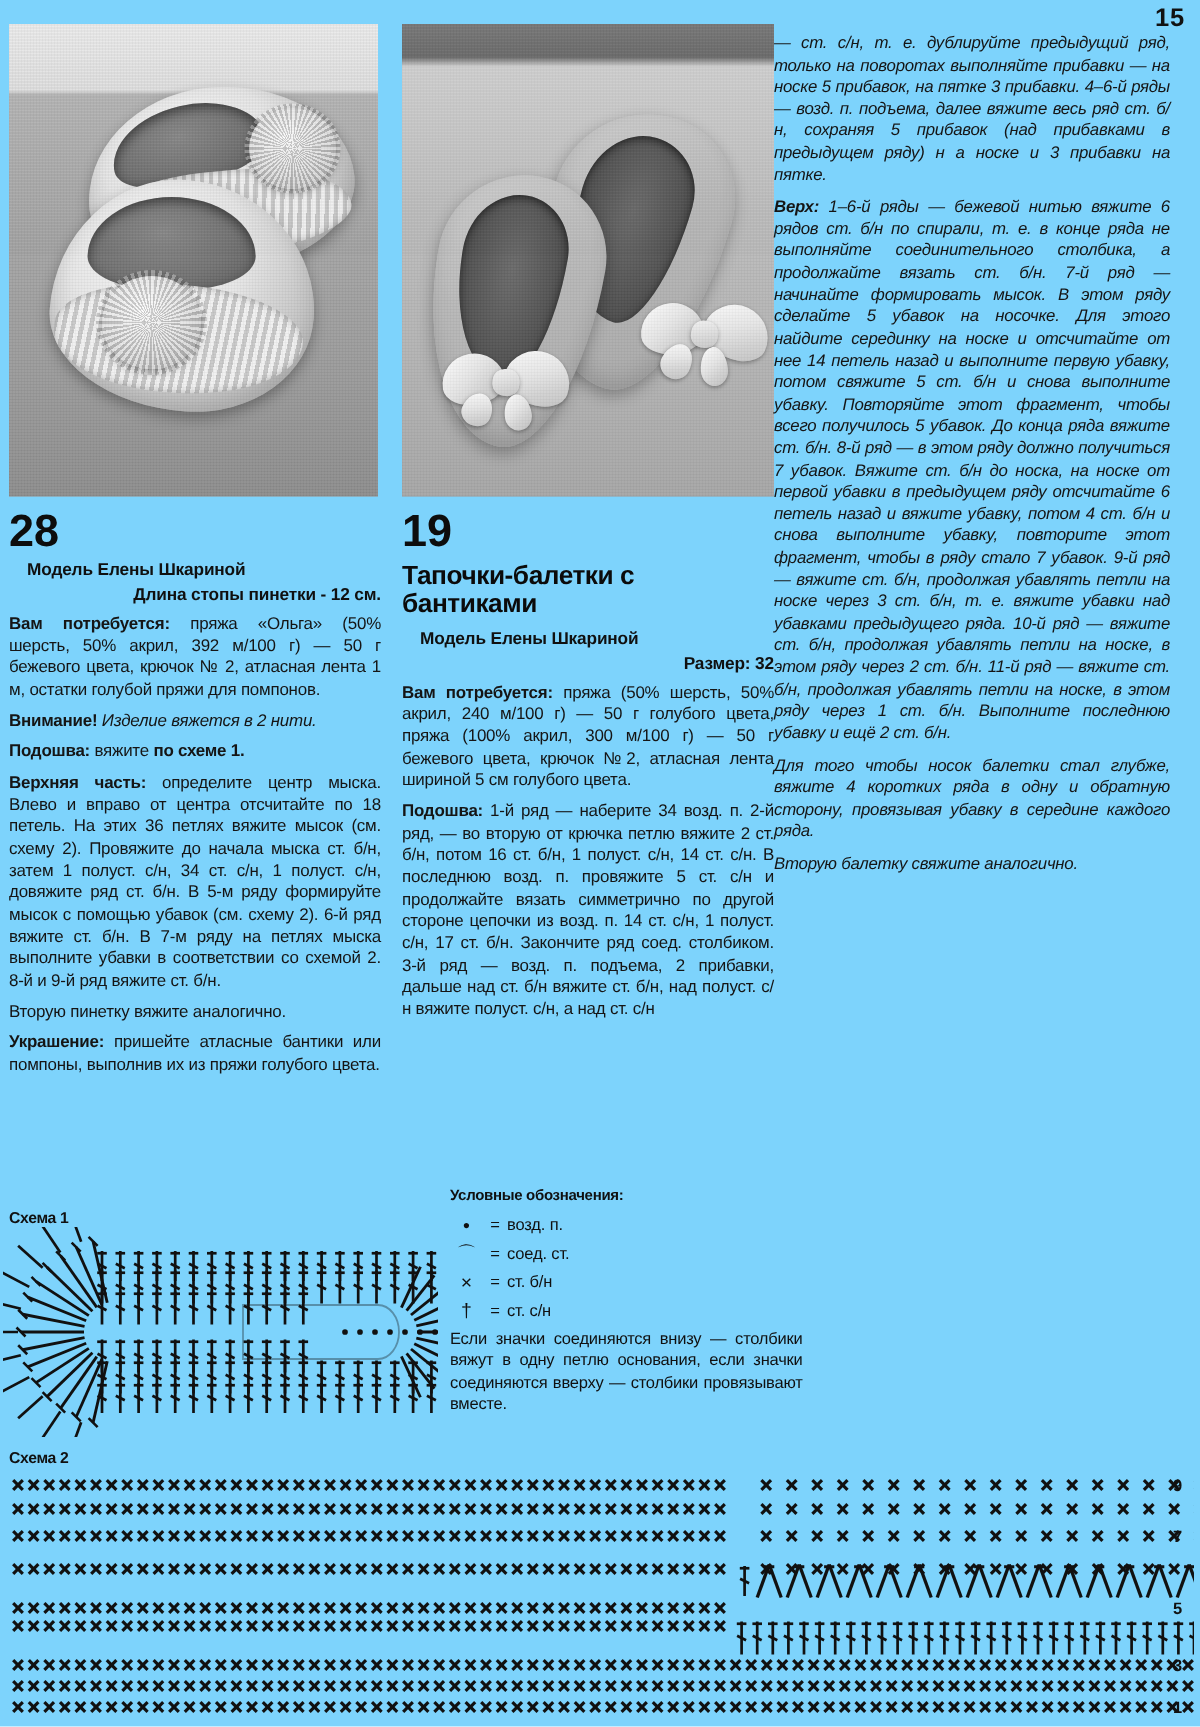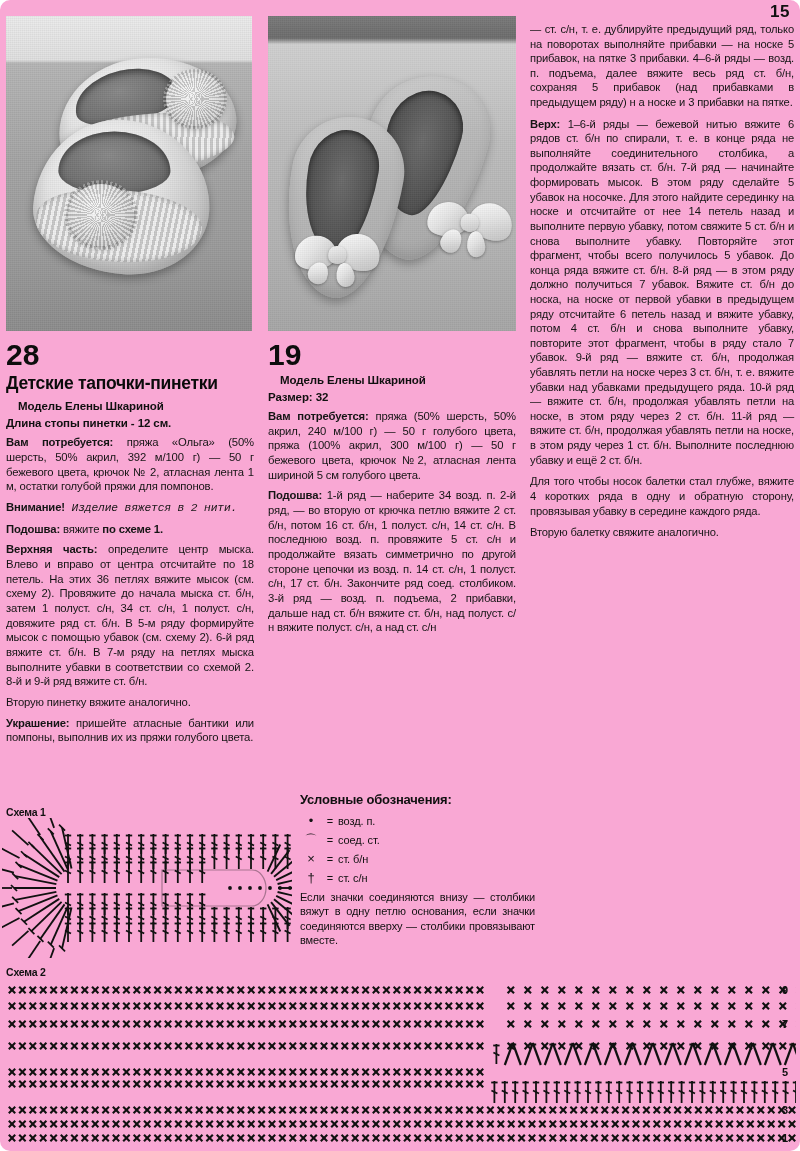--- a/index.html
+++ b/index.html
@@ -1,21 +1,21 @@
 <!DOCTYPE html>
 <html><head>
 <meta charset="utf-8">
 <style>
   html,body{margin:0;padding:0;background:#fff;}
   body{
     width:800px;height:1151px;position:relative;overflow:hidden;
     font-family:"Liberation Sans", sans-serif;color:#101010;
     -webkit-font-smoothing:antialiased;
   }
-  .page{position:relative;width:800px;height:1151px;background:#f9a8d4;border-radius:10px;}
+  .page{position:relative;width:800px;height:1151px;background:#7dd3fc;}
 
   
   .page-number{
     position:absolute;top:2px;right:10px;
     font-size:17px;font-weight:bold;letter-spacing:.5px;color:#111;
   }
 
   
   .photo{
     position:absolute;overflow:hidden;background:#9c9c9c;
@@ -78,34 +78,34 @@
   .bow i{position:absolute;display:block;border-radius:50% 50% 50% 50%/60% 60% 40% 40%;
     background:linear-gradient(145deg,#fbfaf7 0%,#e3e0d9 45%,#bdbab2 100%);
     box-shadow:0 1px 3px rgba(0,0,0,.35);
   }
   .bow .knot{border-radius:45%;background:linear-gradient(160deg,#f2efe9,#c6c3bb);}
 
   
   .col{position:absolute;}
   .col-1{left:6px;top:340px;width:248px;}
   .col-2{left:268px;top:340px;width:248px;}
-  .col-3{left:530px;top:22px;width:264px;}
+  .col-3{left:516px;top:22px;width:264px;font-style:italic;}
 
   .num{font-size:30px;font-weight:bold;line-height:1;letter-spacing:0;margin-bottom:4px;color:#0d0d0d;}
   .title{font-size:17.5px;font-weight:bold;line-height:1.1;margin:0 0 7px 0;letter-spacing:-.3px;color:#0b0b0b;}
   .subtitle{font-size:11.5px;font-weight:bold;margin:0 0 5px 12px;letter-spacing:-.1px;}
-  .meta{font-size:11.5px;font-weight:bold;margin:0 0 6px 0;letter-spacing:-.1px;}
+  .meta{font-size:11.5px;font-weight:bold;margin:0 0 6px 0;letter-spacing:-.1px;text-align:right;}
   p.body{font-size:11.3px;line-height:1.30;margin:0 0 6px 0;text-align:justify;letter-spacing:-.15px;color:#151515;}
   p.body b{font-weight:bold;}
-  p.body i{font-style:italic;font-family:Liberation Mono, monospace;}
+  p.body i{font-style:italic;}
   .col-3 p.body{font-size:11.2px;line-height:1.305;margin:0 0 7px 0;}
 
   
   .legend{position:absolute;left:300px;top:792px;width:235px;}
-  .legend h4{font-size:13px;font-weight:bold;margin:0 0 7px 0;letter-spacing:-.2px;}
+  .legend h4{font-size:10px;font-weight:bold;margin:0 0 7px 0;letter-spacing:-.2px;}
   .legend-row{display:flex;align-items:center;margin-bottom:6px;font-size:11px;}
   .legend-sym{width:22px;text-align:center;font-size:13px;line-height:1;color:#111;}
   .legend-eq{width:16px;text-align:center;font-size:11px;color:#111;}
   .legend-txt{font-size:11px;letter-spacing:-.1px;}
   .legend-note{font-size:11px;line-height:1.3;margin-top:6px;text-align:justify;letter-spacing:-.15px;}
 
   
   .scheme-label{position:absolute;font-size:10.5px;font-weight:bold;letter-spacing:-.2px;color:#111;}
   .s1-label{left:6px;top:806px;}
   .s2-label{left:6px;top:966px;}
@@ -162,39 +162,39 @@
         <i class="knot" style="left:34px;top:18px;width:18px;height:18px;"></i>
         <i style="left:16px;top:36px;width:20px;height:22px;transform:rotate(18deg);"></i>
         <i style="left:44px;top:34px;width:18px;height:24px;transform:rotate(-14deg);"></i>
       </div>
       <div class="ph2-grain"></div>
     </div>
   </div>
 
   <div class="col col-1">
     <div class="num">28</div>
-    <div class="title">Детские тапочки-пинетки</div>
     <div class="subtitle">Модель Елены Шкариной</div>
     <div class="meta">Длина стопы пинетки - 12 см.</div>
 
     <p class="body"><b>Вам потребуется:</b><span> пряжа «Ольга» (50% шерсть, 50% акрил, 392 м/100 г) — 50 г бежевого цвета, крючок № 2, атласная лента 1 м, остатки голубой пряжи для помпонов.</span></p>
 
     <p class="body"><b>Внимание!</b><i> Изделие вяжется в 2 нити.</i></p>
 
     <p class="body"><b>Подошва:</b><span> вяжите </span><b>по схеме 1.</b></p>
 
     <p class="body"><b>Верхняя часть:</b><span> определите центр мыска. Влево и вправо от центра отсчитайте по 18 петель. На этих 36 петлях вяжите мысок (см. схему 2). Провяжите до начала мыска ст. б/н, затем 1 полуст. с/н, 34 ст. с/н, 1 полуст. с/н, довяжите ряд ст. б/н. В 5-м ряду формируйте мысок с помощью убавок (см. схему 2). 6-й ряд вяжите ст. б/н. В 7-м ряду на петлях мыска выполните убавки в соответствии со схемой 2. 8-й и 9-й ряд вяжите ст. б/н.</span></p>
 
     <p class="body">Вторую пинетку вяжите аналогично.</p>
 
     <p class="body"><b>Украшение:</b><span> пришейте атласные бантики или помпоны, выполнив их из пряжи голубого цвета.</span></p>
   </div>
 
   <div class="col col-2">
     <div class="num">19</div>
+    <div class="title">Тапочки-балетки с бантиками</div>
     <div class="subtitle">Модель Елены Шкариной</div>
     <div class="meta">Размер: 32</div>
 
     <p class="body"><b>Вам потребуется:</b><span> пряжа (50% шерсть, 50% акрил, 240 м/100 г) — 50 г голубого цвета, пряжа (100% акрил, 300 м/100 г) — 50 г бежевого цвета, крючок №2, атласная лента шириной 5 см голубого цвета.</span></p>
 
     <p class="body"><b>Подошва:</b><span> 1-й ряд — наберите 34 возд. п. 2-й ряд, — во вторую от крючка петлю вяжите 2 ст. б/н, потом 16 ст. б/н, 1 полуст. с/н, 14 ст. с/н. В последнюю возд. п. провяжите 5 ст. с/н и продолжайте вязать симметрично по другой стороне цепочки из возд. п. 14 ст. с/н, 1 полуст. с/н, 17 ст. б/н. Закончите ряд соед. столбиком. 3-й ряд — возд. п. подъема, 2 прибавки, дальше над ст. б/н вяжите ст. б/н, над полуст. с/н вяжите полуст. с/н, а над ст. с/н</span></p>
   </div>
 
   <div class="col col-3">
     <p class="body">— ст. с/н, т. е. дублируйте предыдущий ряд, только на поворотах выполняйте прибавки — на носке 5 прибавок, на пятке 3 прибавки. 4–6-й ряды — возд. п. подъема, далее вяжите весь ряд ст. б/н, сохраняя 5 прибавок (над прибавками в предыдущем ряду) н а носке и 3 прибавки на пятке.</p>

